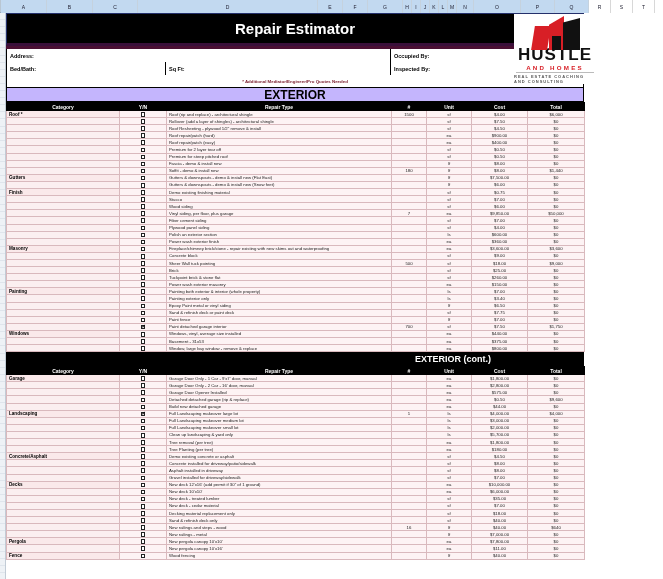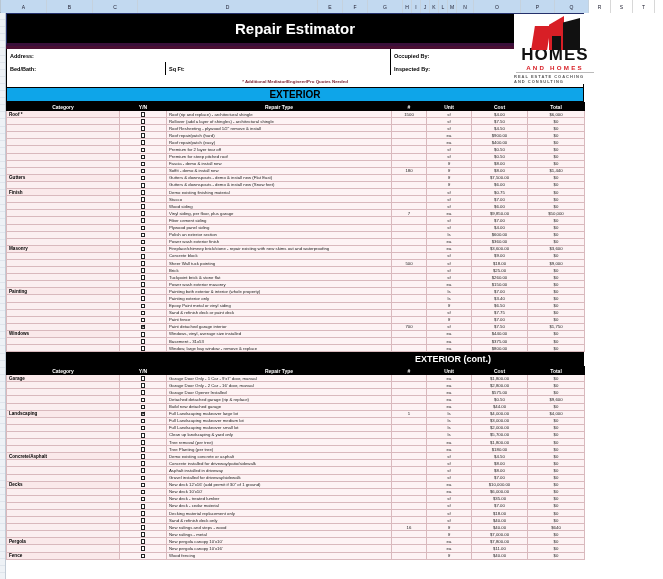--- a/index.html
+++ b/index.html
@@ -35,21 +35,21 @@
   .inforow .c { border-right:1px solid #000; display:flex; align-items:center;
     padding-left:3px; height:13px; background:#fff; }
   .inforow .c:last-child { border-right:1px solid #000; }
   .noteline { width:578px; height:13px; border-bottom:1px solid #000;
     border-left:1px solid #000; border-right:1px solid #000;
     display:flex; align-items:center; justify-content:center; }
   .noteline span { font-size:4.4px; font-weight:bold; color:#7b2030; }
 
   .sectionbar { width:578px; height:14px; border:1px solid #000; border-top:none;
     display:flex; align-items:center; justify-content:center;
-    font-size:10px; font-weight:bold; color:#000; background:#0ea5e9; }
+    font-size:12px; font-weight:bold; color:#000; background:#c4b5fd; }
   .sectionbar.dark { background:#000; color:#fff; justify-content:flex-end;
     padding-right:92px; font-size:9px;padding-left:47px; }
 
   
   table.grid { border-collapse:collapse; width:578px; table-layout:fixed; }
   table.grid th { background:#000; color:#fff; font-size:5px; font-weight:bold;
     height:8px; border:1px solid #000; text-align:center; }
   table.grid td { height:7.1px; font-size:4.3px; color:#1a1a1a;
     border:1px solid #d9b9bd; padding:0 2px; overflow:hidden; white-space:nowrap;
     background:#fdf3f4; }
@@ -825,18 +825,18 @@
     </table>
   </div>
 
   <div class="logo">
     <div class="marks">
       <div class="m1"></div>
         <div class="m2"></div>
         <div class="m3"></div>
         <div class="m2b"></div>
     </div>
-    <div class="w1">HOMES</div>
+    <div class="w1">HUSTLE</div>
     <div class="w2">AND HOMES</div>
     <div class="rule"></div>
     <div class="w3">REAL ESTATE COACHING AND CONSULTING</div>
   </div>
 </div>
 
 </body></html>

